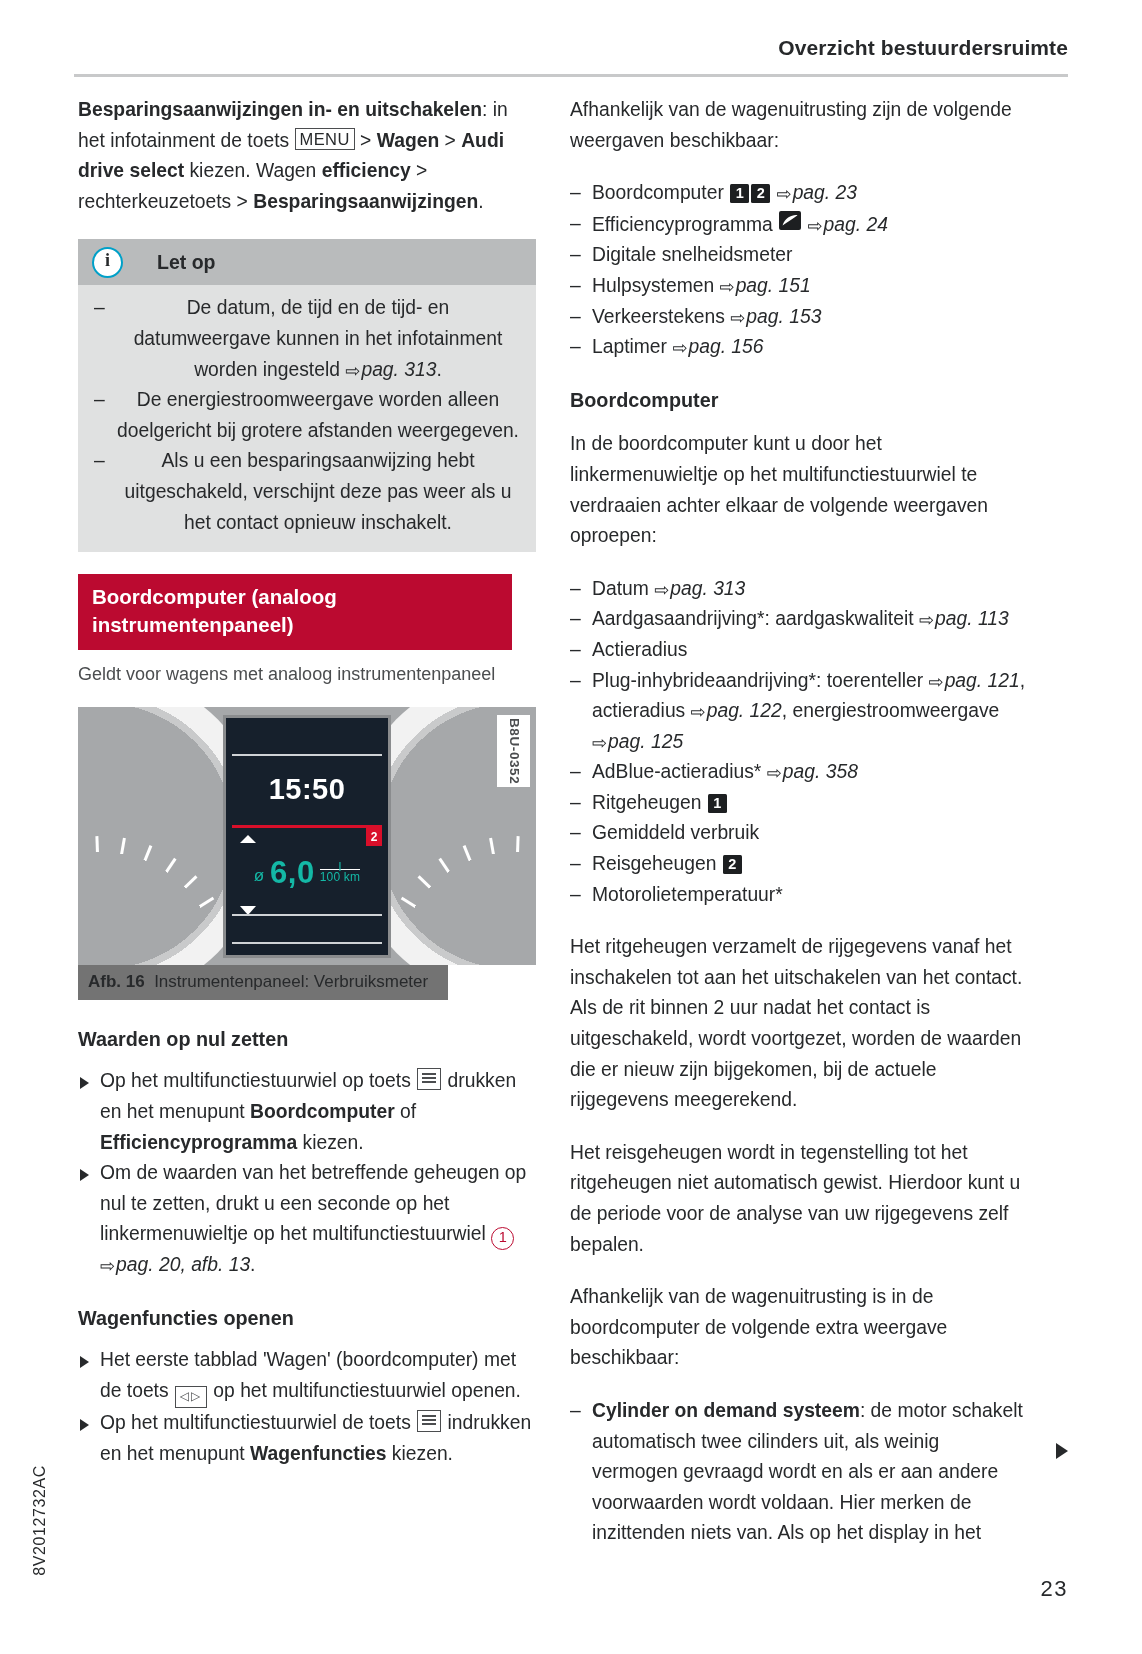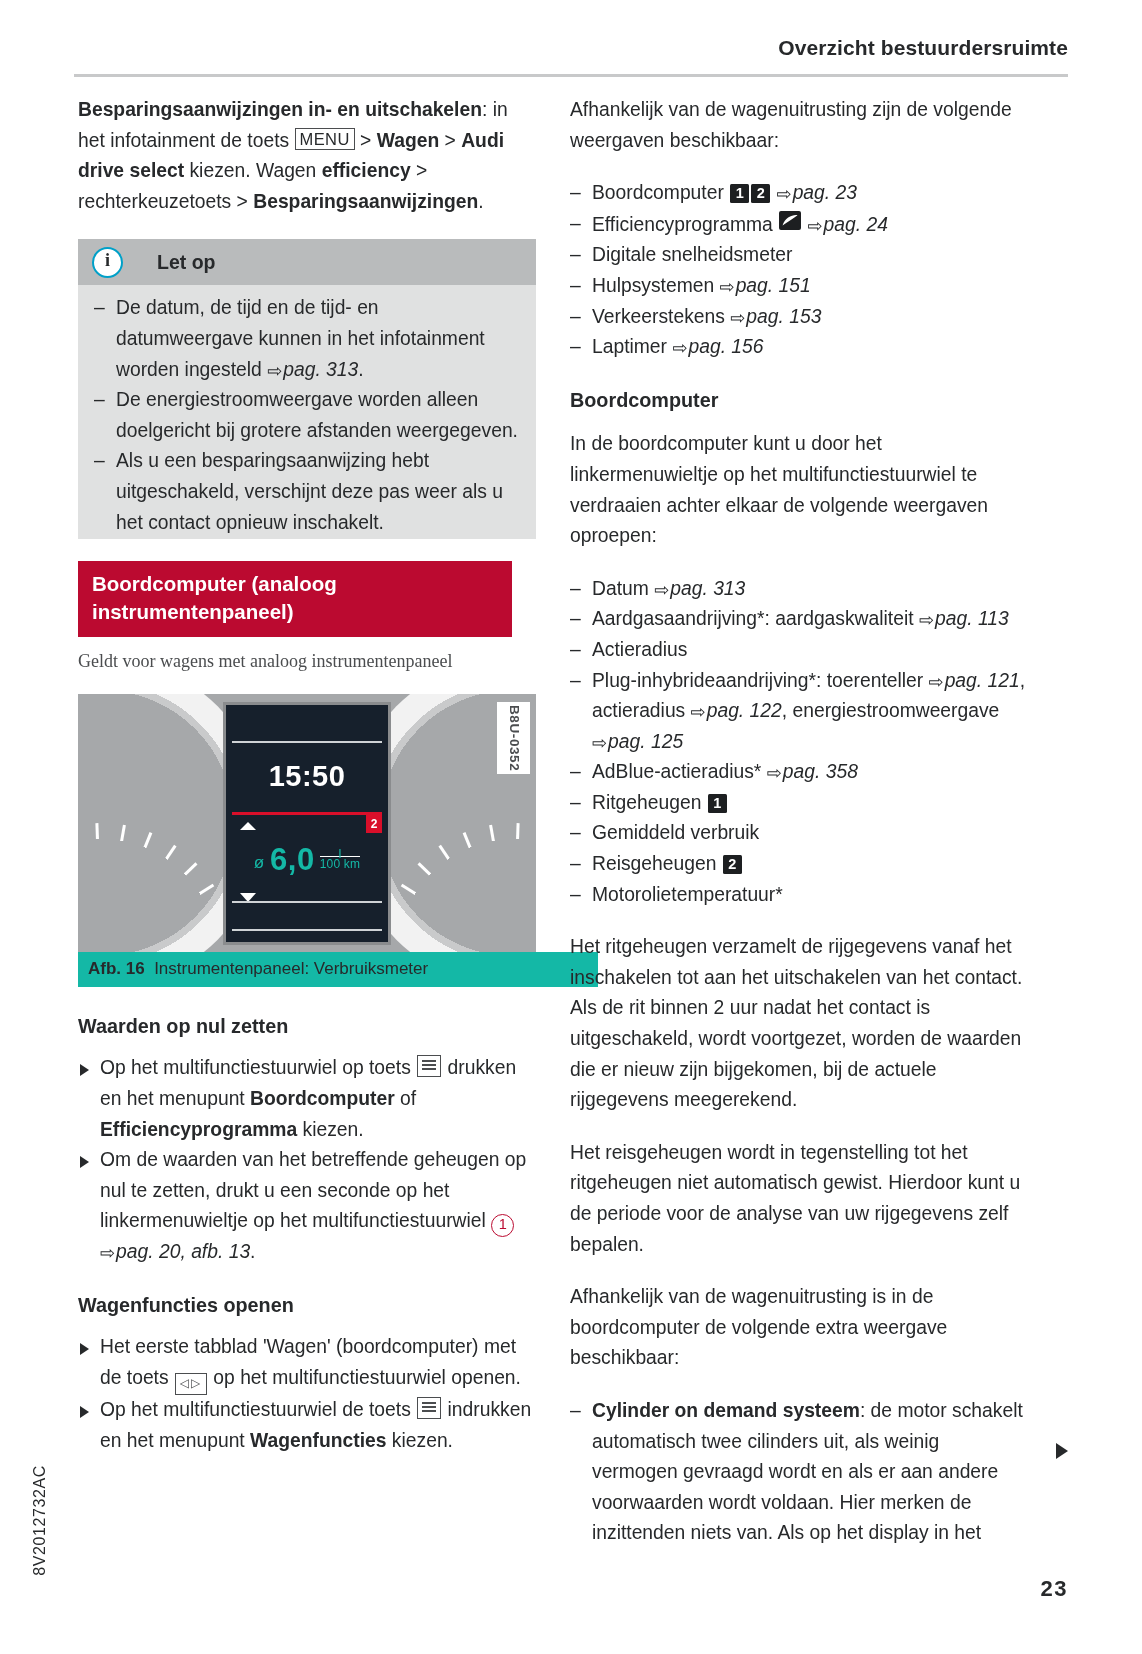--- a/index.html
+++ b/index.html
@@ -173,21 +173,22 @@
     line-height: 23px;
     text-align: center;
     flex: none;
   }
   .note-title {
     margin-left: 34px;
     font-size: 19.5px;
     font-weight: bold;
   }
   .note-body {
-    padding: 8px 16px 1px 14px;
+    padding: 8px 16px 14px 14px;
+    text-align: center;
   }
   ul.dashlist { list-style: none; margin: 0; padding: 0; }
   ul.dashlist > li {
     position: relative;
     padding-left: 24px;
     margin: 0;
   }
   ul.dashlist > li::before {
     content: "–";
     position: absolute;
@@ -208,21 +209,20 @@
     line-height: 28px;
     padding: 9px 14px 11px 14px;
     width: 434px;
     box-sizing: border-box;
     margin-bottom: 9px;
   }
   .sub-note {
     font-size: 18px;
     color: #4b4d4f;
     margin-bottom: 17px;
-    font-family: Liberation Serif, serif;
   }
 
   
   .figure { position: relative; width: 458px; margin-bottom: 0; }
   .fig-img {
     position: relative;
     width: 458px;
     height: 258px;
     background: #a6a8aa;
     overflow: hidden;
@@ -346,25 +346,25 @@
     top: 8px;
     writing-mode: vertical-rl;
     background: #ffffff;
     color: #4b4d4f;
     font-size: 13.5px;
     font-weight: bold;
     letter-spacing: 0.6px;
     padding: 3px 1px;
   }
   .fig-caption {
-    background: #14b8a6;
+    background: #737373;
     font-size: 17px;
     line-height: 22px;
     padding: 6px 10px 7px 10px;
-    width: 520px;
+    width: 370px;
     box-sizing: border-box;
     margin-bottom: 24px;
   }
   .fig-caption b { font-weight: bold; }
 
   
   .sub-head {
     font-size: 19.8px;
     font-weight: bold;
     margin: 0 0 12px 0;
@@ -398,21 +398,21 @@
     transform: rotate(180deg);
     font-size: 16px;
     color: #27292b;
     letter-spacing: 0.6px;
   }
   .page-no {
     position: absolute;
     right: 74px;
     bottom: 52px;
     font-size: 22px;
-    font-weight: bold;
+    font-weight: normal;
     letter-spacing: 1.5px;
   }
   .cont-arrow {
     position: absolute;
     right: 74px;
     bottom: 195px;
     width: 0; height: 0;
     border-top: 8px solid transparent;
     border-bottom: 8px solid transparent;
     border-left: 12px solid #27292b;

